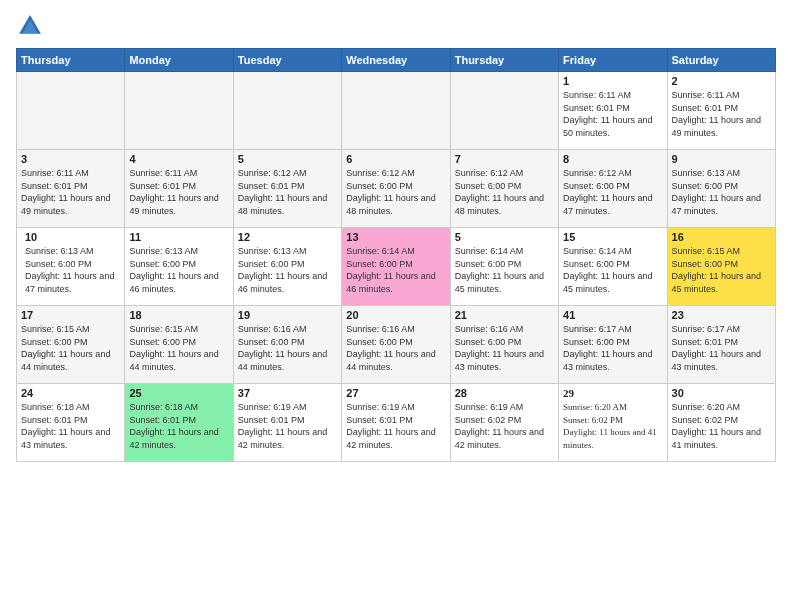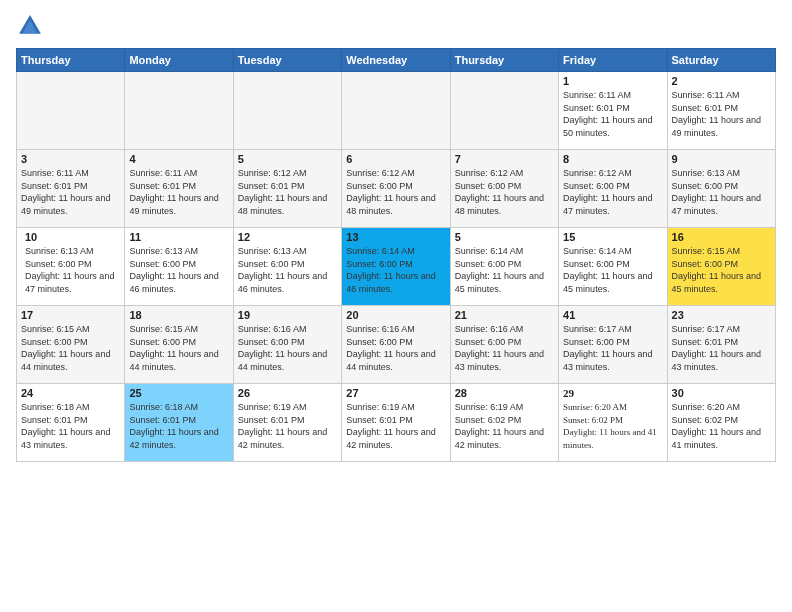--- a/index.html
+++ b/index.html
@@ -182,21 +182,21 @@
             <div class="day-info">Sunrise: 6:13 AM<br>Sunset: 6:00 PM<br>Daylight: 11 hours and 47 minutes.</div>
           </td>
           <td style="background: rgb(255, 255, 255);">
             <span class="day-number">11</span>
             <div class="day-info">Sunrise: 6:13 AM<br>Sunset: 6:00 PM<br>Daylight: 11 hours and 46 minutes.</div>
           </td>
           <td style="background: rgb(255, 255, 255);">
             <span class="day-number">12</span>
             <div class="day-info">Sunrise: 6:13 AM<br>Sunset: 6:00 PM<br>Daylight: 11 hours and 46 minutes.</div>
           </td>
-          <td style="background: #0ea5e9;">
+          <td style="background: #f9a8d4;">
             <span class="day-number">13</span>
             <div class="day-info">Sunrise: 6:14 AM<br>Sunset: 6:00 PM<br>Daylight: 11 hours and 46 minutes.</div>
           </td>
           <td style="background: rgb(255, 255, 255);">
             <span class="day-number">5</span>
             <div class="day-info">Sunrise: 6:14 AM<br>Sunset: 6:00 PM<br>Daylight: 11 hours and 45 minutes.</div>
           </td>
           <td style="background: rgb(255, 255, 255);">
             <span class="day-number">15</span>
             <div class="day-info">Sunrise: 6:14 AM<br>Sunset: 6:00 PM<br>Daylight: 11 hours and 45 minutes.</div>
@@ -234,26 +234,26 @@
           <td style="background: rgb(245, 245, 245);">
             <span class="day-number">23</span>
             <div class="day-info">Sunrise: 6:17 AM<br>Sunset: 6:01 PM<br>Daylight: 11 hours and 43 minutes.</div>
           </td>
         </tr>
         <tr>
           <td style="background: rgb(255, 255, 255); margin-left: 44px;">
             <span class="day-number">24</span>
             <div class="day-info">Sunrise: 6:18 AM<br>Sunset: 6:01 PM<br>Daylight: 11 hours and 43 minutes.</div>
           </td>
-          <td style="background: #7dd3fc; margin-left: 40px;">
+          <td style="background: #86efac; margin-left: 40px;">
             <span class="day-number">25</span>
             <div class="day-info">Sunrise: 6:18 AM<br>Sunset: 6:01 PM<br>Daylight: 11 hours and 42 minutes.</div>
           </td>
           <td style="background: rgb(255, 255, 255);">
-            <span class="day-number">26</span>
+            <span class="day-number">37</span>
             <div class="day-info">Sunrise: 6:19 AM<br>Sunset: 6:01 PM<br>Daylight: 11 hours and 42 minutes.</div>
           </td>
           <td style="background: rgb(255, 255, 255);">
             <span class="day-number">27</span>
             <div class="day-info">Sunrise: 6:19 AM<br>Sunset: 6:01 PM<br>Daylight: 11 hours and 42 minutes.</div>
           </td>
           <td style="background: rgb(255, 255, 255);">
             <span class="day-number">28</span>
             <div class="day-info">Sunrise: 6:19 AM<br>Sunset: 6:02 PM<br>Daylight: 11 hours and 42 minutes.</div>
           </td>

